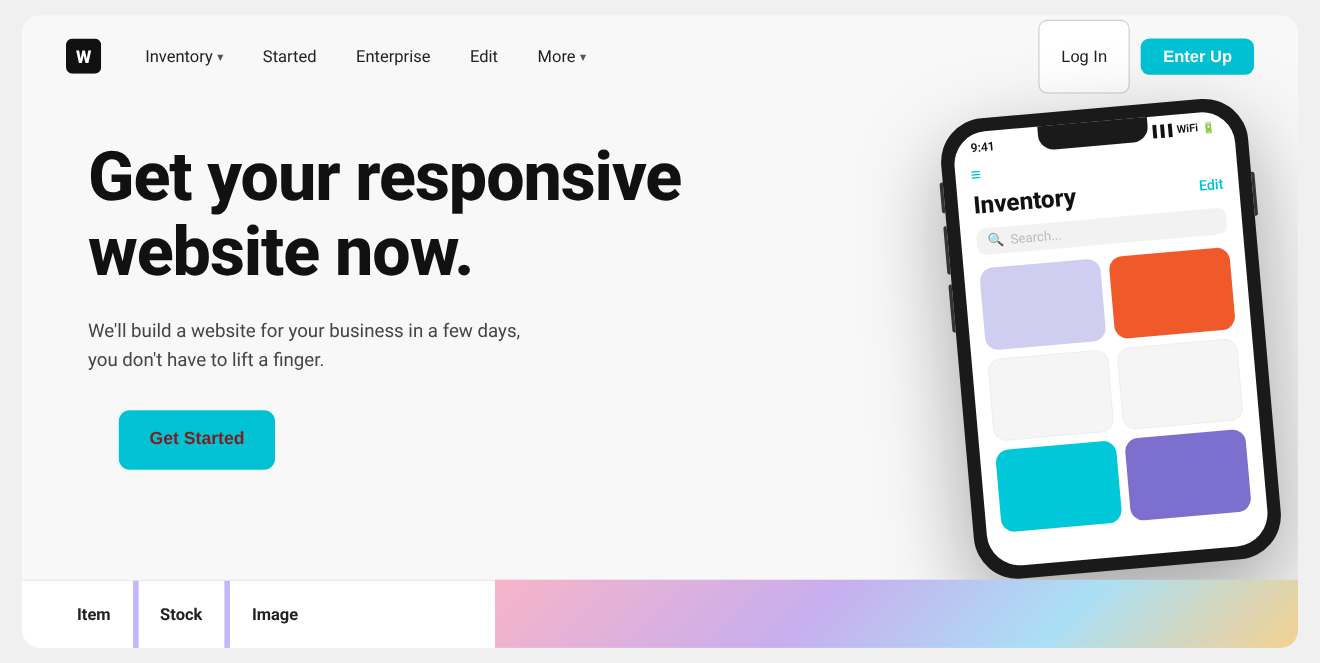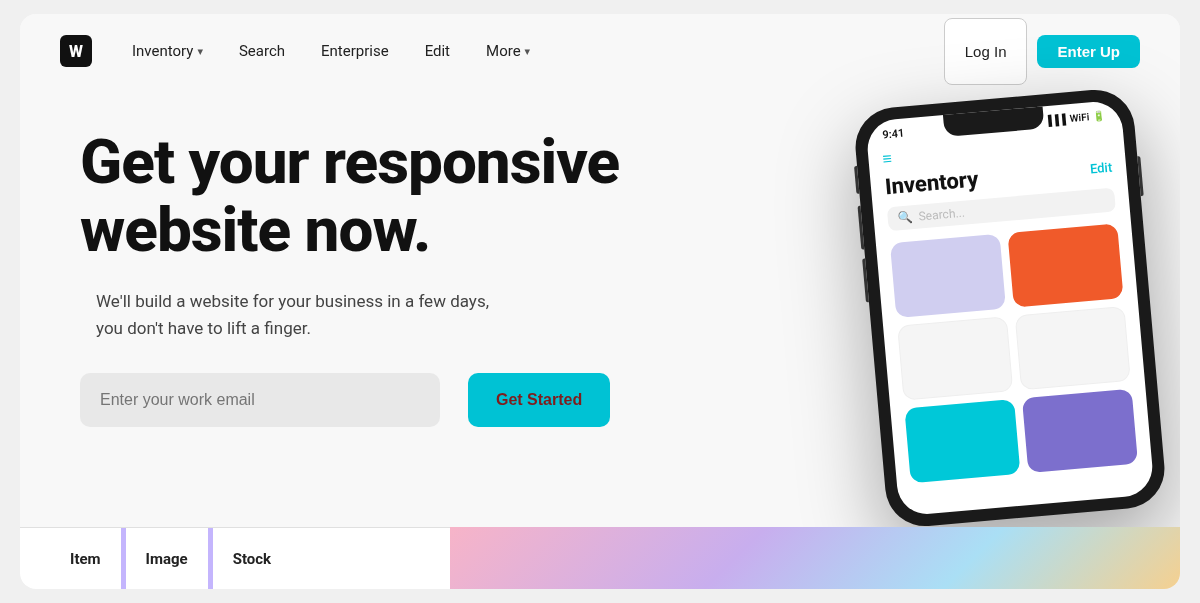--- a/index.html
+++ b/index.html
@@ -109,21 +109,20 @@
       letter-spacing: -1px;
       margin-bottom: 24px;
     }
 
     .hero-subtitle {
       font-size: 17px;
       color: #444;
       line-height: 1.55;
       max-width: 420px;
       margin-bottom: 32px;
-      margin-left: 16px;
     }
 
     .hero-form {
       display: flex;
       gap: 0;
       align-items: center;
     }
 
     .email-input {
       width: 360px;
@@ -378,21 +377,21 @@
       <svg width="32" height="32" viewBox="0 0 32 32" style="margin-right:20px">
         <rect width="32" height="32" rx="6" fill="#111"></rect>
         <text x="16" y="22" text-anchor="middle" fill="white" font-size="16" font-weight="800">W</text>
       </svg>
       <div class="nav-links">
         <div class="nav-link">
           <span>Inventory</span>
           <span class="chevron">▾</span>
         </div>
         <div class="nav-link">
-          <span>Search</span>
+          <span>Started</span>
         </div>
         <div class="nav-link">
           <span>Enterprise</span>
         </div>
         <div class="nav-link">
           <span>Edit</span>
         </div>
         <div class="nav-link">
           <span>More</span>
           <span class="chevron">▾</span>
@@ -403,21 +402,20 @@
       <button class="btn-login">Log In</button>
       <button class="btn-signup">Enter Up</button>
     </div>
   </nav>
 
   <div class="hero">
     <div class="hero-left">
       <h1 class="hero-title">Get your responsive website now.</h1>
       <p class="hero-subtitle">We'll build a website for your business in a few days, you don't have to lift a finger.</p>
       <div class="hero-form">
-        <input class="email-input" type="email" placeholder="Enter your work email" style="">
         <button class="btn-get-started">Get Started</button>
       </div>
     </div>
 
     <div class="hero-right">
       <div class="phone-wrapper">
         <div class="phone-outer">
           <div class="phone-notch"></div>
           <div class="phone-side-btn-right"></div>
           <div class="phone-side-btn-left1"></div>
@@ -453,18 +451,18 @@
             </div>
           </div>
         </div>
       </div>
     </div>
   </div>
 
   <div class="bottom-strip">
     <div class="table-preview">
       <div class="table-col">Item</div>
+      <div class="table-col">Stock</div>
       <div class="table-col">Image</div>
-      <div class="table-col">Stock</div>
     </div>
     <div class="bottom-gradient"></div>
   </div>
 </div>
 
 </body></html>

